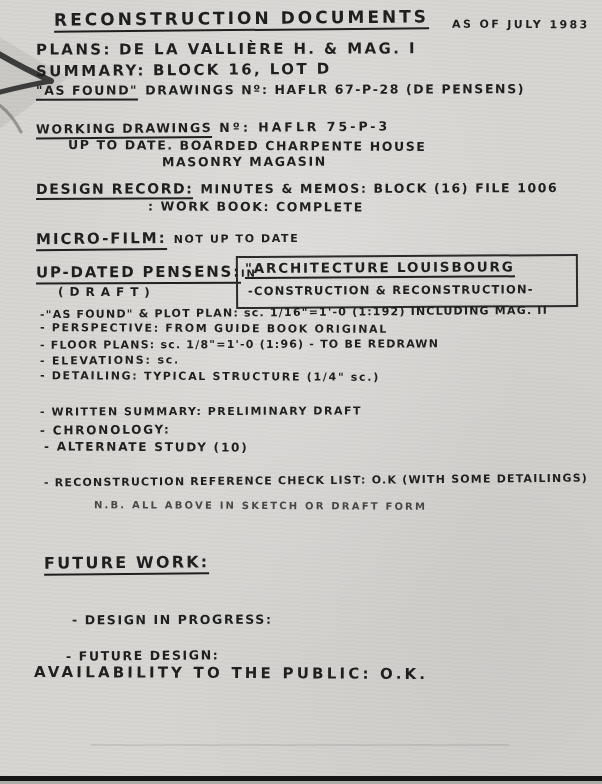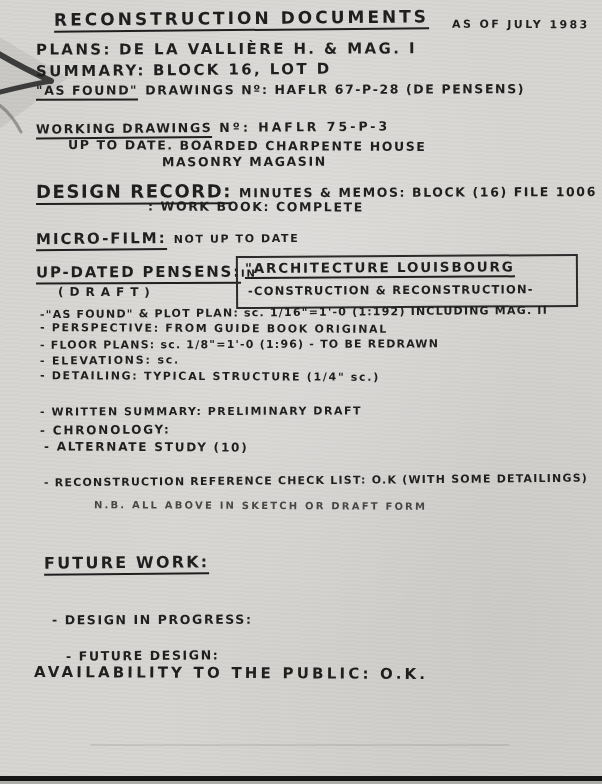--- a/index.html
+++ b/index.html
@@ -63,21 +63,21 @@
     <span class="u">"AS FOUND"</span><span class="rest">DRAWINGS Nº: HAFLR 67-P-28  (DE PENSENS)</span>
   </div>
 
   <div class="hw t-med rA" style="left:36px;top:120px;">
     <span class="u">WORKING DRAWINGS</span><span class="rest" style="letter-spacing:3px;">Nº: HAFLR  75-P-3</span>
   </div>
   <div class="hw t-med rB" style="left:68px;top:138px;">UP TO DATE. BOARDED CHARPENTE HOUSE</div>
   <div class="hw t-med rC" style="left:118px;top:154px;margin-left:44px;">MASONRY MAGASIN</div>
 
   <div class="hw t-med rC" style="left:36px;top:180px;">
-    <span class="u" style="font-size:18px;">DESIGN RECORD:</span><span class="rest">MINUTES &amp; MEMOS: BLOCK (16) FILE 1006</span>
+    <span class="u" style="font-size:14px;">DESIGN RECORD:</span><span class="rest">MINUTES &amp; MEMOS: BLOCK (16) FILE 1006</span>
   </div>
   <div class="hw t-med rB" style="left:148px;top:199px;">: WORK BOOK: COMPLETE</div>
 
   <div class="hw rA" style="left:36px;top:229px;font-size:15px;letter-spacing:2px;">
     <span class="u">MICRO-FILM:</span><span class="rest" style="font-size:11px;letter-spacing:1.6px;">NOT UP TO DATE</span>
   </div>
 
   <div class="hw rC" style="left:36px;top:263px;font-size:15px;letter-spacing:1.8px;">
     <span class="u">UP-DATED PENSENS:</span><span style="font-size:10px;margin-left:0;">IN</span>
   </div>
@@ -99,21 +99,21 @@
   <div class="hw t-small rC" style="left:40px;top:405px;letter-spacing:1.5px;">- WRITTEN SUMMARY: PRELIMINARY DRAFT</div>
   <div class="hw t-small rA" style="left:40px;top:423px;letter-spacing:1.8px;font-size:12px;">- CHRONOLOGY:</div>
   <div class="hw t-small rB" style="left:44px;top:440px;letter-spacing:1.8px;font-size:12px;">- ALTERNATE STUDY (10)</div>
   <div class="hw t-small rA" style="left:44px;top:474px;">- RECONSTRUCTION REFERENCE CHECK LIST: O.K (WITH SOME DETAILINGS)</div>
 
   <div class="hw t-tiny rB" style="left:94px;top:500px;">N.B. ALL ABOVE IN SKETCH OR DRAFT FORM</div>
 
   <div class="hw rA" style="left:44px;top:553px;font-size:16px;letter-spacing:2.2px;">
     <span class="u">FUTURE WORK:</span>
   </div>
-  <div class="hw t-med rC" style="left:52px;top:612px;">- DESIGN IN PROGRESS:</div>
+  <div class="hw t-med rC" style="left:72px;top:612px;">- DESIGN IN PROGRESS:</div>
   <div class="hw t-med rA" style="left:66px;top:648px;">- FUTURE DESIGN:</div>
 
   <div class="hw rB" style="left:34px;top:664px;font-size:15px;letter-spacing:3.2px;font-weight:700;">AVAILABILITY TO THE PUBLIC: O.K.</div>
 
 
   <div class="smudge"></div>
   <div class="scan-edge"></div>
   <div class="scan-edge-below"></div>
 </div>
 

